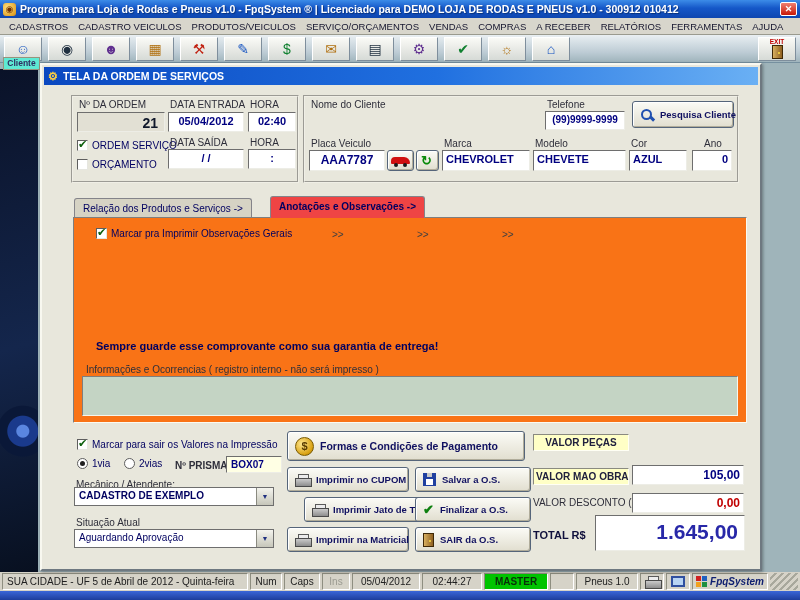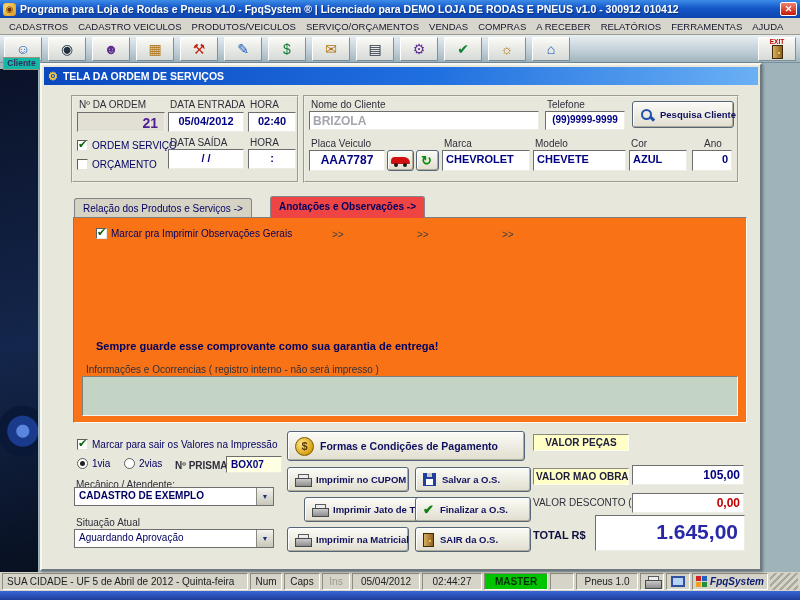--- a/index.html
+++ b/index.html
@@ -21,21 +21,21 @@
   .mi{padding:2px 5px;font-size:9.5px;color:#15152E;white-space:nowrap;cursor:pointer}
 
   
   .toolbar{position:absolute;left:0;top:35px;right:0;height:28px;display:flex;align-items:center;gap:6px;padding:0 4px;
     background:linear-gradient(180deg,#E9EFF2,#BCCBD4 65%,#9FB4BC);border-bottom:1px solid #76909F}
   .tbtn{width:38px;height:24px;display:flex;align-items:center;justify-content:center;cursor:pointer;
     background:linear-gradient(180deg,#FAFAF6,#D6DAD6);border:1px solid;border-color:#FFFFFF #7E8E9C #7E8E9C #FFFFFF;font-size:14px;line-height:1}
   .tbtn.exit{margin-left:auto;flex-direction:column;gap:0;padding:1px}
   .exittxt{font-size:6.5px;font-weight:bold;color:#C00000;line-height:6px}
   .g-blue{color:#1050C0}.g-red{color:#C02010}.g-green{color:#108030}.g-gold{color:#B07010}.g-dark{color:#203040}.g-purple{color:#603090}
-  .badge{position:absolute;left:3px;top:57px;width:37px;height:13px;background:#14b8a6;border:1px solid #97937D;
+  .badge{position:absolute;left:3px;top:57px;width:37px;height:13px;background:#5eead4;border:1px solid #97937D;
     font-size:8.5px;font-weight:bold;color:#2E2E60;text-align:center;line-height:11px;z-index:1}
 
   
   .client{position:absolute;left:0;top:63px;right:0;bottom:28px;background:#9FB4BA}
   .wallpaper{position:absolute;left:0;top:6px;width:38px;bottom:0;
     background:radial-gradient(circle at 60% 72%,#5A86E0 0 6px,#1A3A8C 7px 15px,#0A1838 16px 25px,transparent 26px),
                linear-gradient(165deg,#0A1228,#14264C 55%,#081020)}
 
   
   .dialog{position:absolute;left:40px;top:0;width:722px;height:508px;z-index:2;background:#E8E7DC;
@@ -44,21 +44,21 @@
     background:linear-gradient(90deg,#0A48C0,#2070E0 55%,#6AB0F4)}
   .dlgico{color:#FFD040;font-size:11px;line-height:1}
   .dlgbody{position:relative;height:482px;margin:0 2px 2px;font-size:10px}
 
   .grv{position:absolute;border:2px groove #F0EFE6}
   .lb{position:absolute;font-size:10px;color:#2E2E3A;white-space:nowrap}
   .lb.navy{color:#000060}.lb.bold{font-weight:bold}
   .fld{position:absolute;background:#fff;border:1px solid;border-color:#6E6E6E #EDEDE6 #EDEDE6 #6E6E6E;
     color:#000080;font-weight:bold;font-size:11px;padding:2px 3px;white-space:nowrap;overflow:hidden}
   .fld.center{text-align:center}.fld.right{text-align:right}
-  .fld.gray{background:#E2E0D4;color:#4c1d95;font-size:14px;text-align:right;padding-right:6px}
+  .fld.gray{background:#E2E0D4;color:#0f172a;font-size:14px;text-align:right;padding-right:6px}
   .fld.dim{color:#A4A4AC;font-size:12px}
   .fld.red{color:#C00000}
   .fld.total{color:#2828A8;font-size:21px;font-weight:bold;padding:4px 6px;text-align:right}
   .fld.money{font-size:12px;text-align:right}
 
   .chk{position:absolute;display:flex;align-items:center;gap:4px;font-size:10px;color:#000060;cursor:pointer;white-space:nowrap}
   .box{width:11px;height:11px;background:#fff;border:1px solid;border-color:#5E5E5E #E6E6E0 #E6E6E0 #5E5E5E;position:relative;flex:0 0 auto}
   .box.on::after{content:"✔";position:absolute;left:0;top:-3px;font-size:11px;color:#0E600E}
   .rad{position:absolute;display:flex;align-items:center;gap:4px;font-size:10px;color:#000060;cursor:pointer}
   .circ{width:11px;height:11px;border-radius:50%;background:#fff;border:1px solid #5E5E5E;position:relative;flex:0 0 auto}
@@ -216,21 +216,20 @@
         <div class="fld center" style="left:124px;top:62px;width:76px;height:20px">/ /</div>
         <span class="lb" style="left:206px;top:50px">HORA</span>
         <div class="fld center" style="left:204px;top:62px;width:48px;height:20px">:</div>
         <span class="chk" style="left:33px;top:72px">
           <span class="box"></span>
           <span>ORÇAMENTO</span>
         </span>
 
         <div class="grv" style="left:259px;top:8px;width:436px;height:88px"></div>
         <span class="lb" style="left:267px;top:12px">Nome do Cliente</span>
-        <div class="fld dim" style="left:265px;top:24px;width:230px;height:19px">BRIZOLA</div>
         <span class="lb" style="left:503px;top:12px">Telefone</span>
         <div class="fld center" style="left:501px;top:24px;width:80px;height:19px;font-size:10px">(99)9999-9999</div>
         <span class="pbtn" style="left:588px;top:14px;width:102px;height:27px">
           <span class="mag"></span>
           <span>Pesquisa Cliente</span>
         </span>
 
         <span class="lb" style="left:267px;top:51px">Placa Veiculo</span>
         <div class="fld center" style="left:265px;top:63px;width:76px;height:21px;font-size:12px">AAA7787</div>
         <span class="pbtn" style="left:343px;top:63px;width:27px;height:21px;padding:0 3px">

